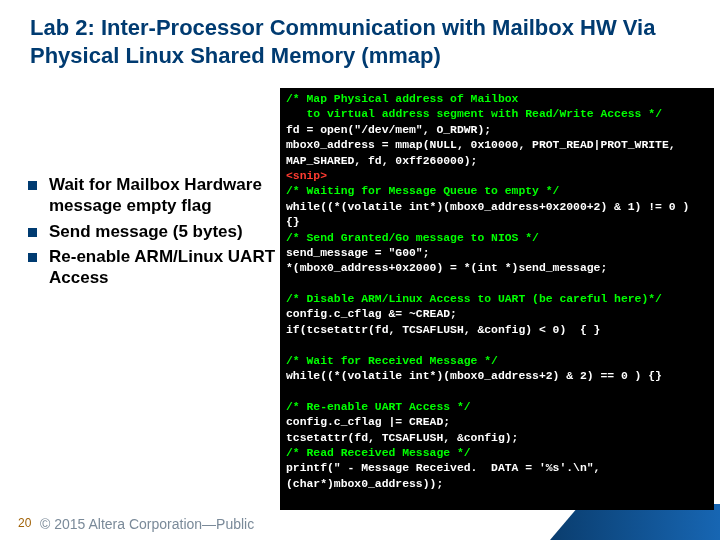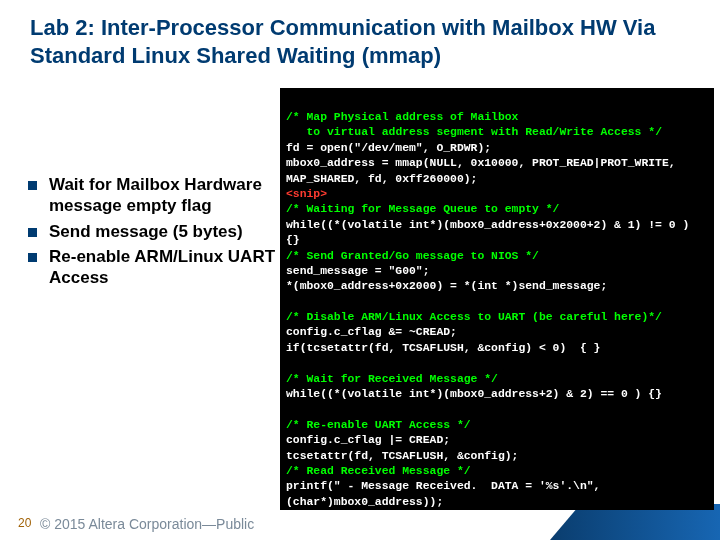--- a/index.html
+++ b/index.html
@@ -59,21 +59,21 @@
     top: 88px;
     left: 280px;
     width: 434px;
     height: 422px;
     background: #000;
     color: #fff;
     font-family: "Courier New", Courier, monospace;
     font-size: 11.4px;
     font-weight: bold;
     line-height: 1.35;
-    padding: 22px 6px;
+    padding: 4px 6px;
     box-sizing: border-box;
     white-space: pre-wrap;
     word-wrap: break-word;
   }
   .code-green { color: #00ff00; }
   .code-red   { color: #ff3b30; }
   .code-white { color: #ffffff; }
   .page-num {
     position: absolute;
     bottom: 10px;
@@ -97,21 +97,21 @@
     background: linear-gradient(90deg, #0a3d6e 0%, #1766b3 100%);
     clip-path: polygon(18% 0, 100% 0, 100% 100%, 0 100%);
     z-index: -1;
   }
 </style>
 </head>
 <body>
 
 <div class="slide">
 
-  <div class="title">Lab 2: Inter-Processor Communication with Mailbox HW Via Standard Linux Shared Waiting (mmap)</div>
+  <div class="title">Lab 2: Inter-Processor Communication with Mailbox HW Via Physical Linux Shared Memory (mmap)</div>
 
   <div class="left-col">
     <div class="bullet-item">
       <div class="bullet-sq"></div>
       <div class="bullet-text">Wait for Mailbox Hardware message empty flag</div>
     </div>
     <div class="bullet-item">
       <div class="bullet-sq"></div>
       <div class="bullet-text">Send message (5 bytes)</div>
     </div>

